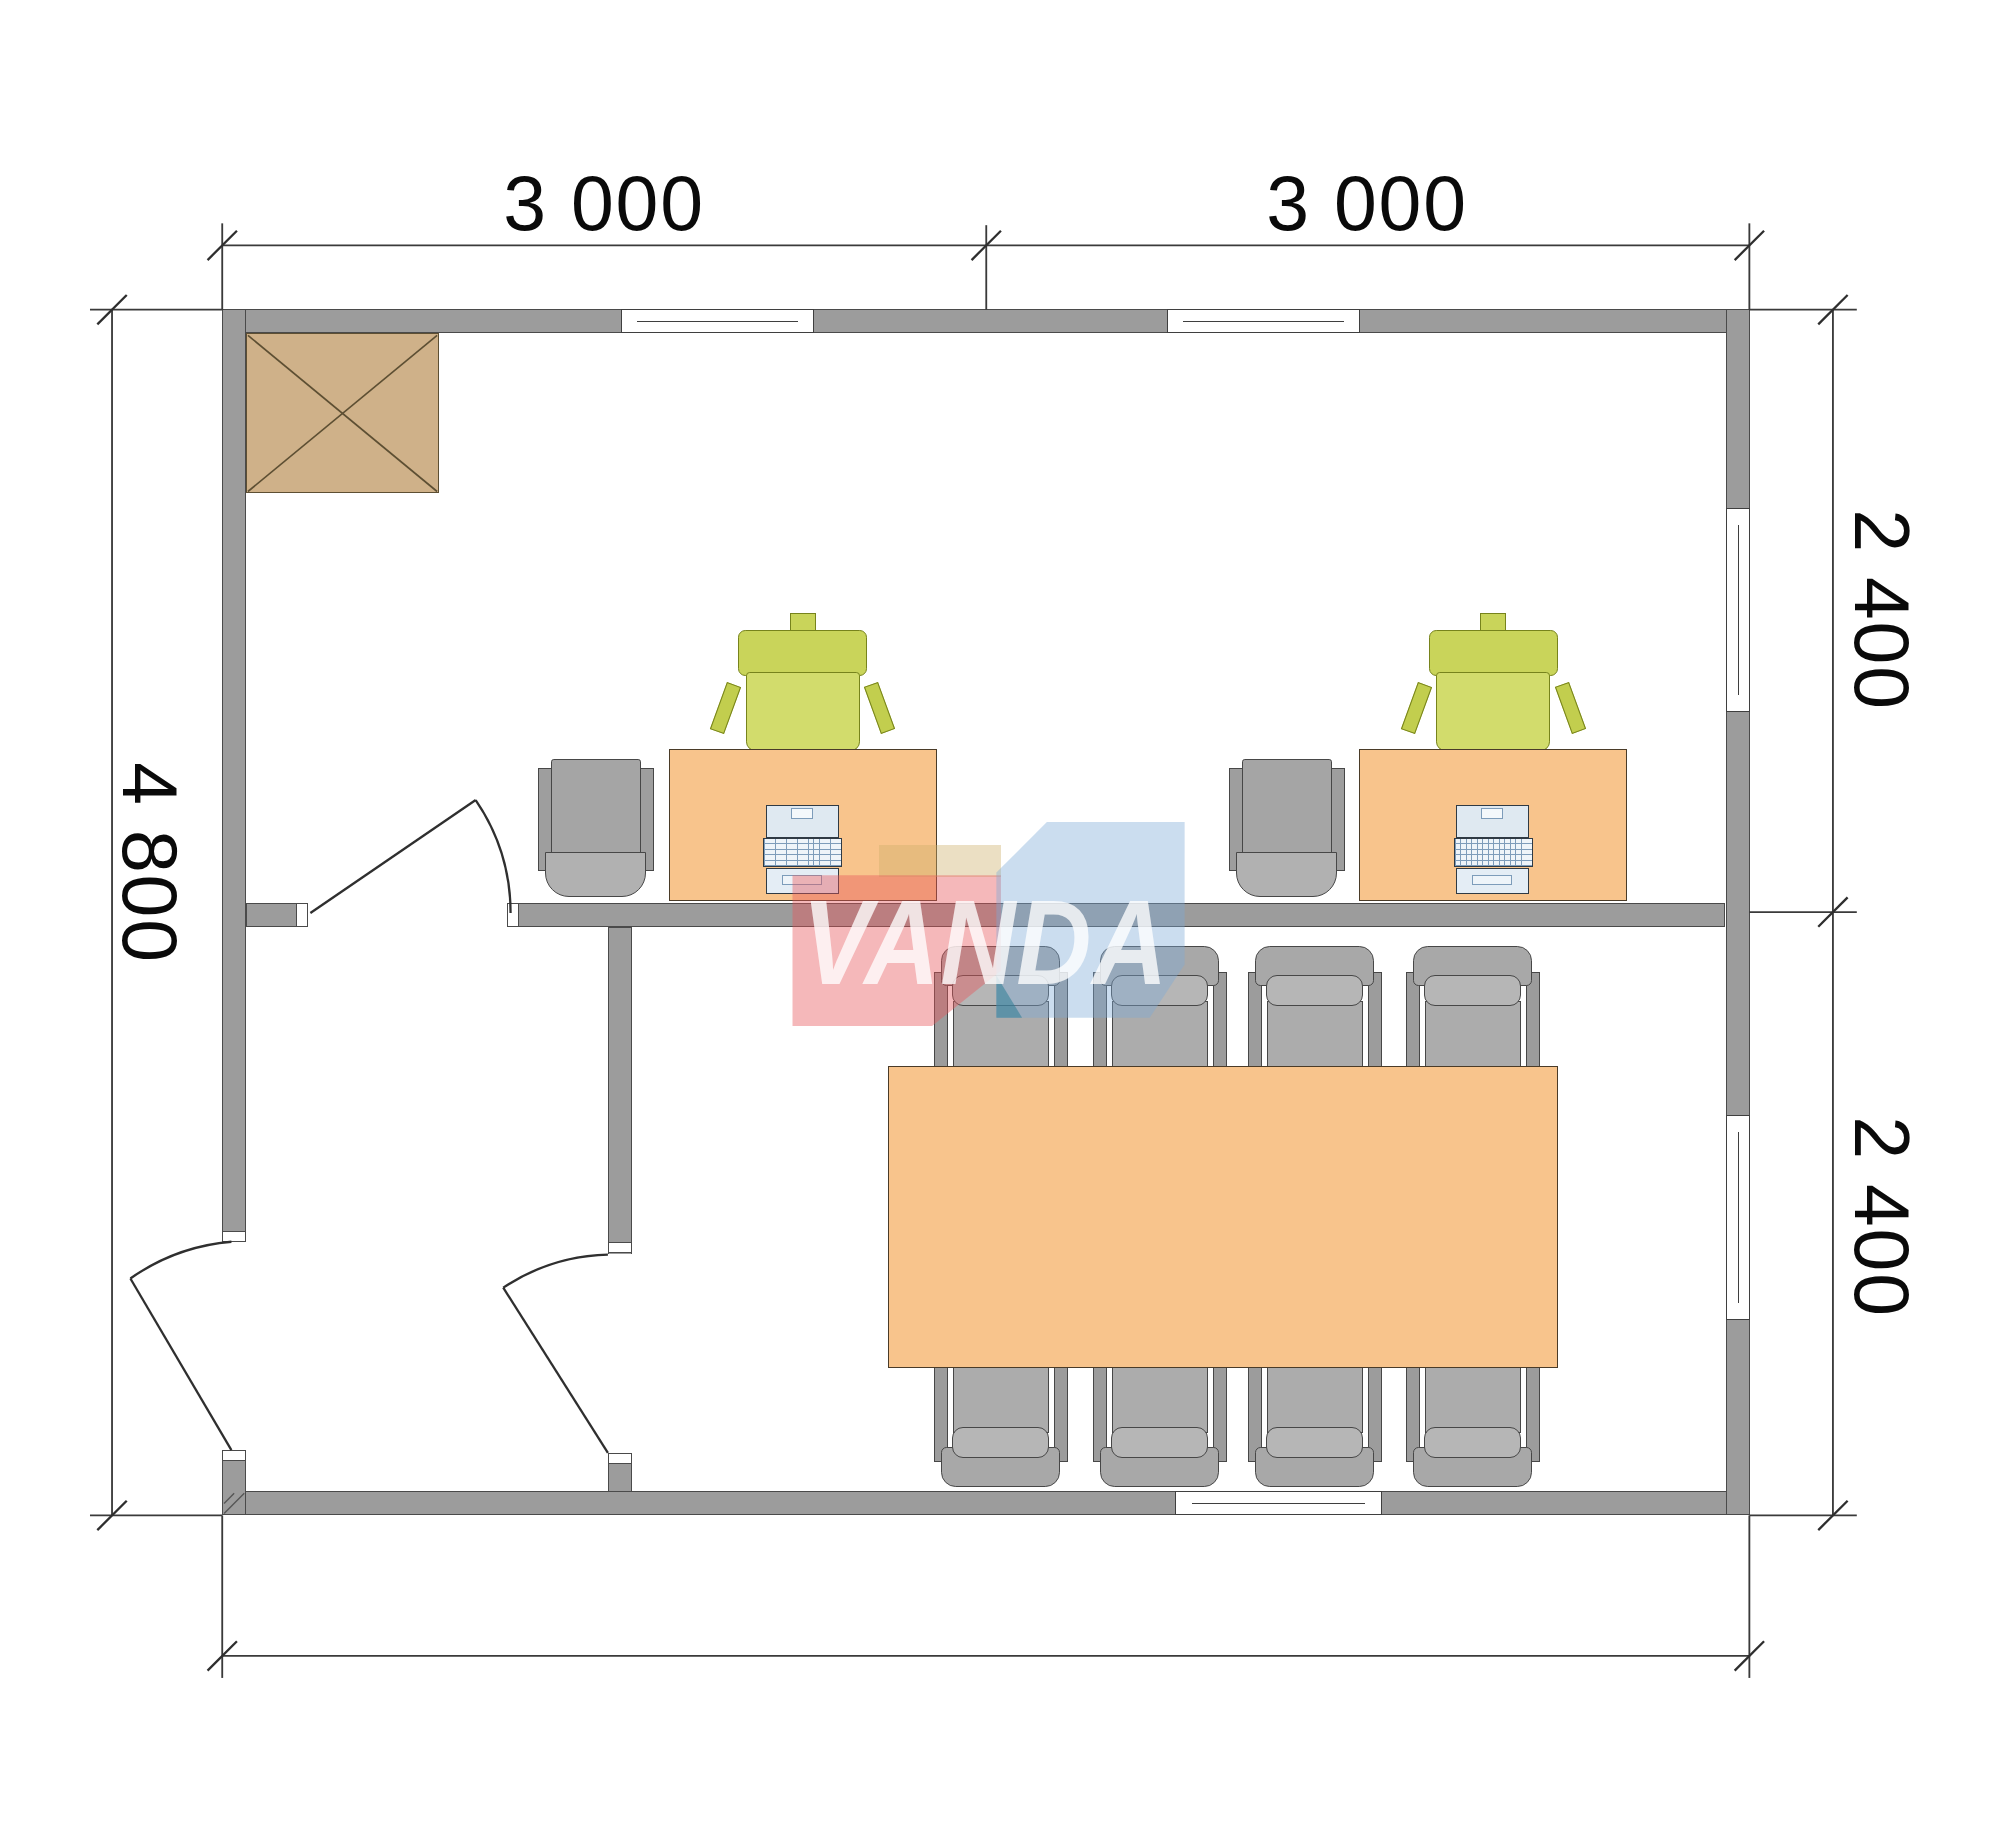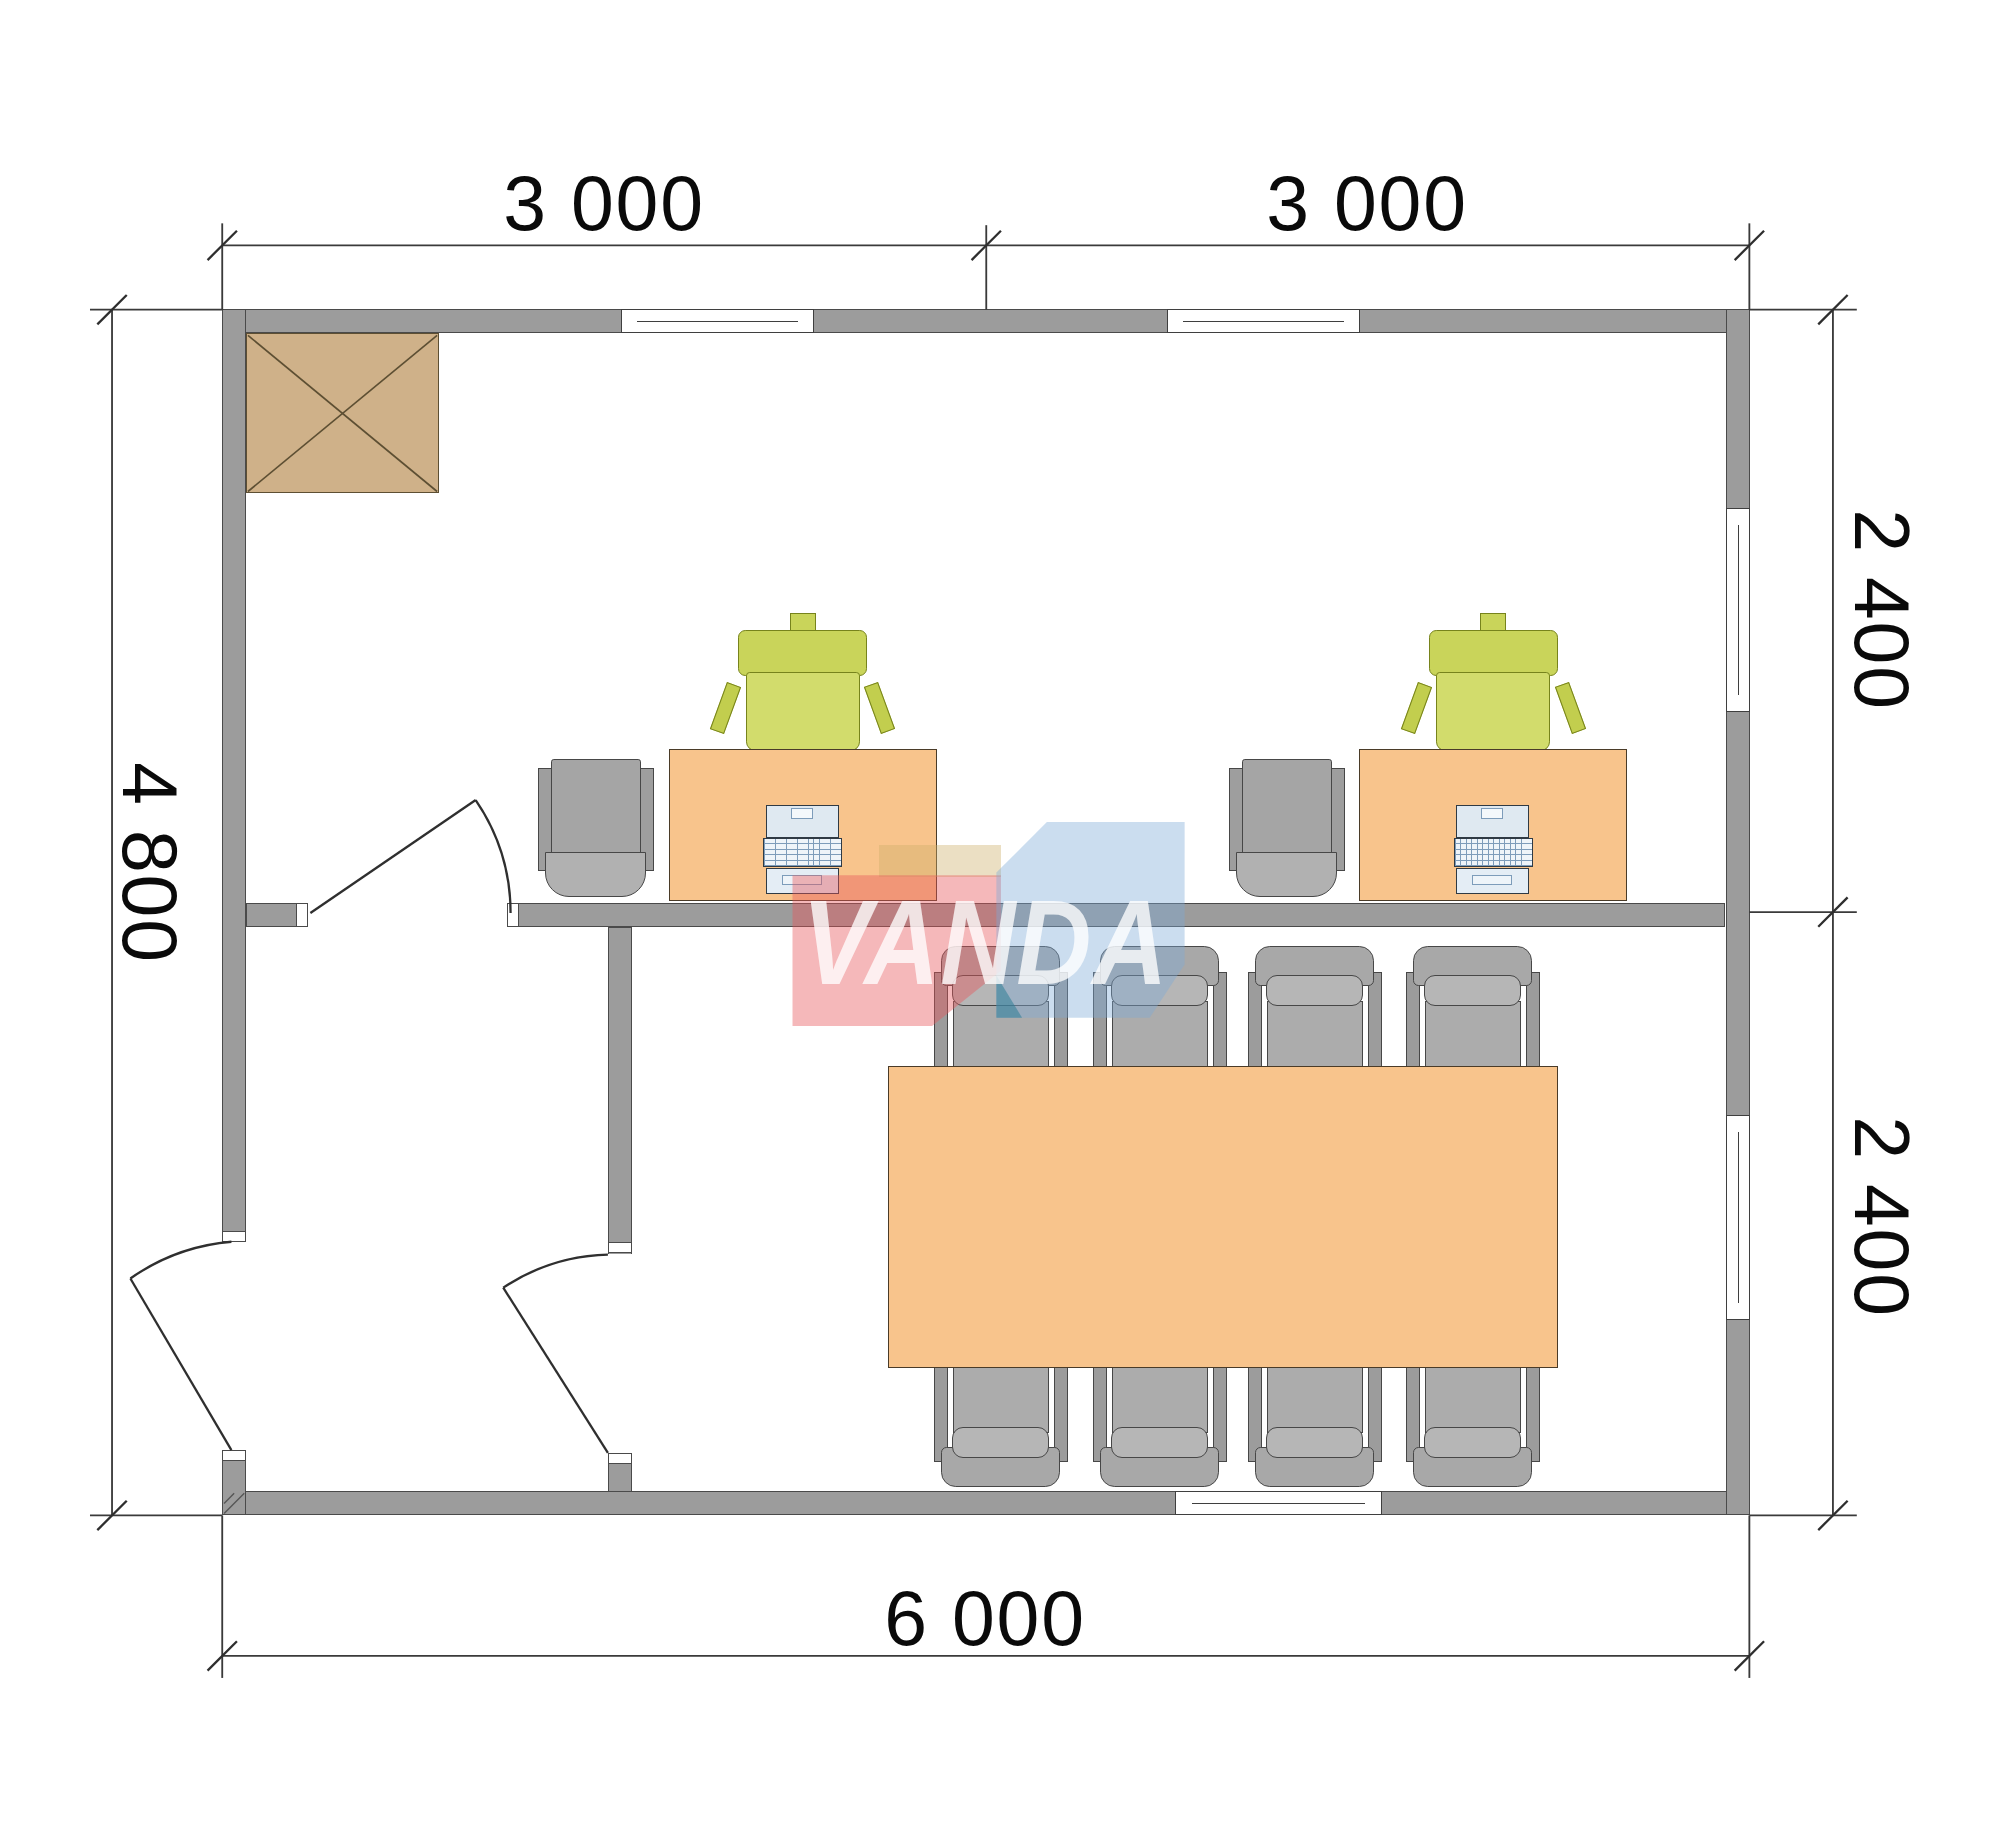--- a/index.html
+++ b/index.html
@@ -227,21 +227,20 @@
       <line x1="244" y1="1648" x2="266" y2="1626"></line>
       <line x1="244" y1="1637" x2="255" y2="1626"></line>
     </g>
   </svg>
 
   <div class="dim-label" style="left:604px;top:203px;">3 000</div>
   <div class="dim-label" style="left:1367px;top:203px;">3 000</div>
   <div class="dim-label vert" style="left:1881px;top:610px;">2 400</div>
   <div class="dim-label vert" style="left:1881px;top:1217px;">2 400</div>
   <div class="dim-label vert" style="left:149px;top:863px;">4 800</div>
-  <div class="dim-label" style="left:985px;top:1618px;">6 000</div>
 
   <div class="abs wm" style="left:879px;top:845px;width:122px;height:32px;background:rgba(205,175,105,0.40);"></div>
   <svg class="abs wm" style="left:0;top:0;" width="2012" height="1837" viewBox="0 0 2191 2000">
     <polygon points="863,953 1090,953 1090,1057 1015,1117 863,1117" fill="rgba(232,85,90,0.42)"></polygon>
     <polygon points="1140,895 1290,895 1290,1050 1252,1108 1085,1108 1085,950" fill="rgba(125,169,216,0.40)"></polygon>
     <polygon points="1085,1062 1113,1108 1085,1108" fill="rgba(46,125,150,0.55)"></polygon>
   </svg>
   <div class="wm-text" style="left:985px;top:948px;">VANDA</div>
 
 </div>

